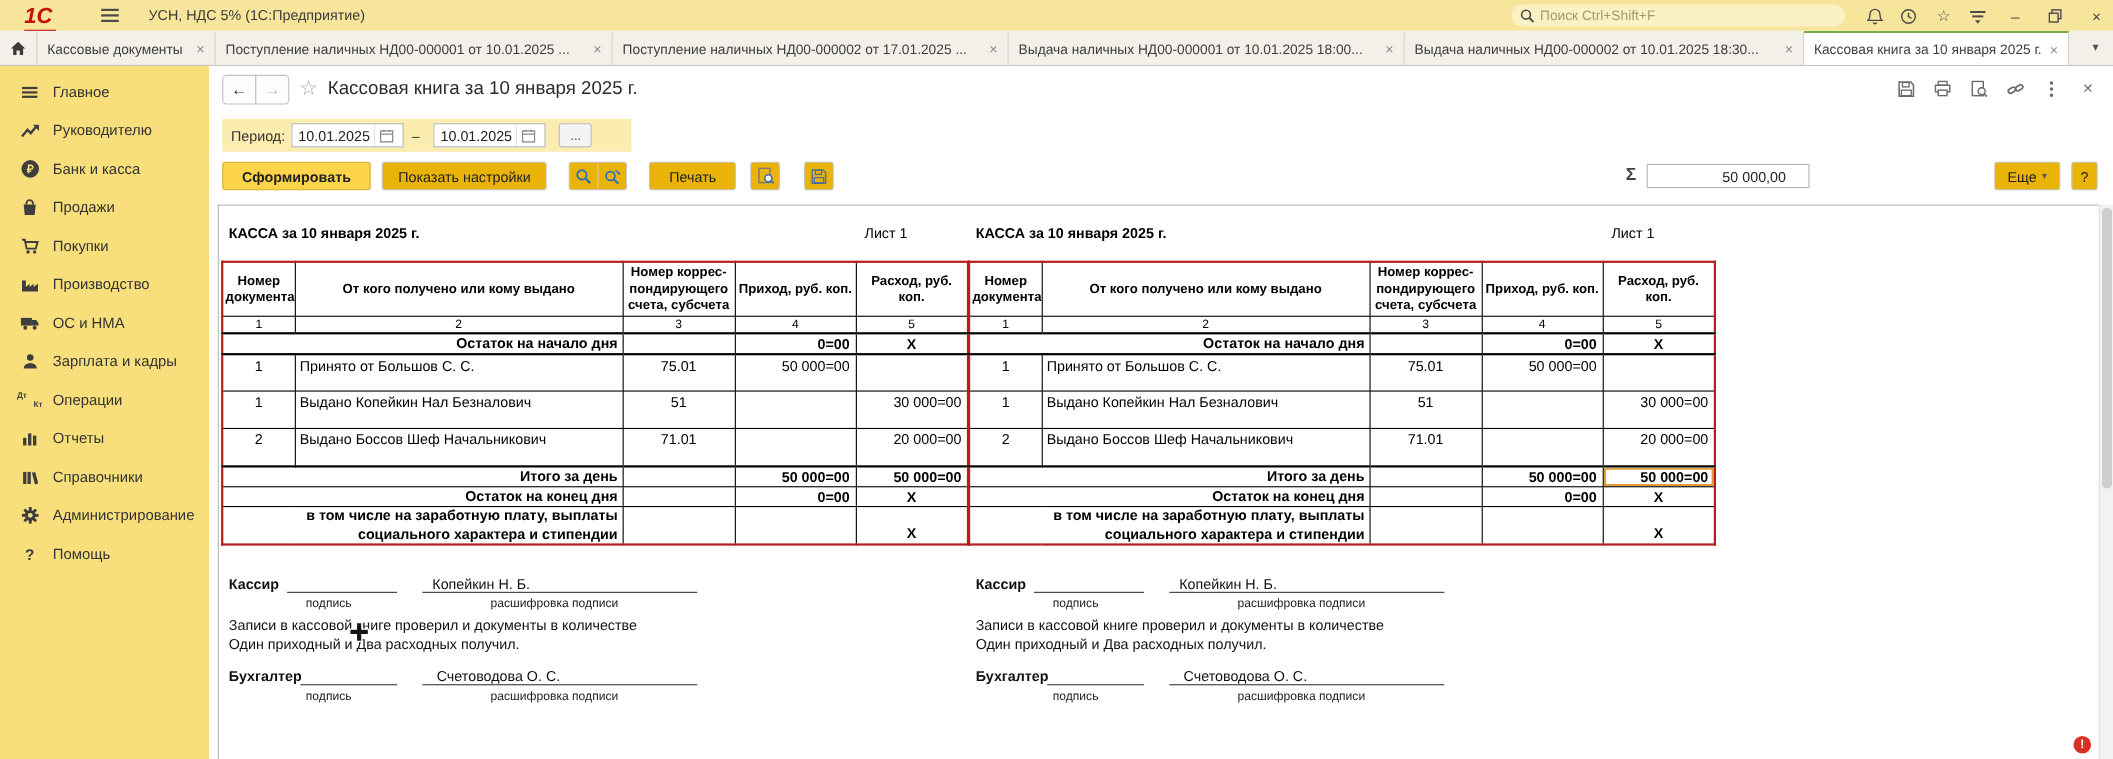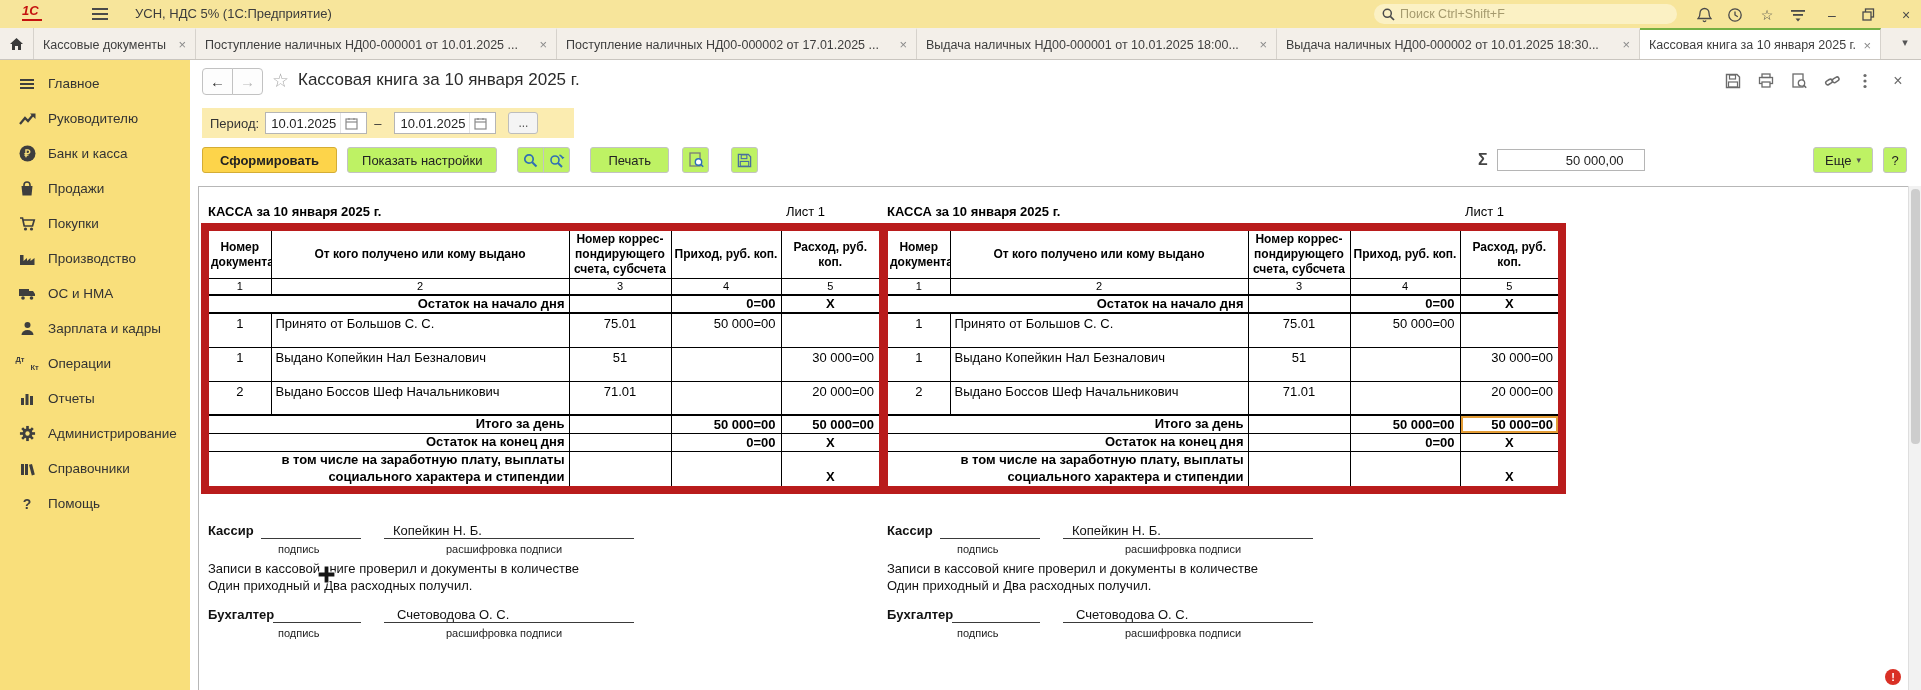--- a/index.html
+++ b/index.html
@@ -1,21 +1,21 @@
 <!DOCTYPE html>
 <html><head>
 <meta charset="utf-8">
 <style>
   * { box-sizing: border-box; margin:0; padding:0; }
   html,body { width:1921px; height:690px; overflow:hidden; }
   body { font-family:"Liberation Sans","DejaVu Sans",sans-serif; background:#fff; position:relative; color:#333; }
 
   
   .topbar { position:absolute; left:0; top:0; width:1921px; height:28px; background:#f7e59b; }
-  .logo-1c { position:absolute; left:22px; top:3px; color:#c4120f; font-weight:bold; font-style:italic; font-size:13px; border-bottom:2px solid #c4120f; padding:0 3px 0 0; line-height:1.2; }
+  .logo-1c { position:absolute; left:22px; top:3px; color:#c4120f; font-weight:bold; font-style:italic; font-size:20px; border-bottom:2px solid #c4120f; padding:0 3px 0 0; line-height:1.2; }
   .topbar-menu { position:absolute; left:92px; top:8px; width:16px; height:12px; cursor:pointer; }
   .topbar-menu i { display:block; height:2px; background:#4a4a4a; margin-bottom:3px; }
   .topbar-title { position:absolute; left:135px; top:6px; font-size:13px; color:#3c3c3c; }
   .search-box { position:absolute; left:1374px; top:4px; width:303px; height:20px; background:#fbf1c4; border-radius:10px; display:flex; align-items:center; padding-left:8px; }
   .search-box svg { flex:none; }
   .search-input { border:0; background:transparent; outline:none; font-size:12.5px; color:#6e684e; width:250px; margin-left:5px; font-family:inherit; }
   .search-input::placeholder { color:#a59a6e; opacity:1; }
   .tb-ic { position:absolute; top:6px; width:18px; height:17px; display:flex; align-items:center; justify-content:center; font-size:14px; color:#4a4a4a; cursor:pointer; }
 
   
@@ -50,21 +50,21 @@
 
   .period-strip { position:absolute; left:12px; top:48px; width:372px; height:30px; background:#fbecb0; display:flex; align-items:center; padding-left:8px; }
   .period-label { font-size:13px; color:#333; }
   .date-field { position:relative; width:102px; height:22px; background:#fff; border:1px solid #b5b5b5; display:flex; align-items:center; margin-left:6px; }
   .date-field input { border:0; outline:none; width:74px; padding-left:5px; font-size:13px; font-family:inherit; color:#222; }
   .cal-btn { width:22px; height:100%; display:flex; align-items:center; justify-content:center; cursor:pointer; border-left:1px solid #e3e3e3; }
   .period-dash { margin:0 7px; color:#333; font-size:13px; }
   .ellipsis-btn { margin-left:12px; width:30px; height:22px; background:#f4f4f4; border:1px solid #bdbdbd; border-radius:3px; font-size:12px; color:#555; display:flex; align-items:center; justify-content:center; line-height:0; cursor:pointer; }
 
   .toolbar { position:absolute; left:12px; top:86px; height:28px; display:flex; align-items:center; }
-  .btn { height:26px; border:1px solid #c3c3c3; border-radius:3px; background:#bef264; font-size:13px; color:#222; display:inline-flex; align-items:center; justify-content:center; cursor:pointer; font-family:inherit; }
+  .btn { height:26px; border:1px solid #c3c3c3; border-radius:3px; background:#eab308; font-size:13px; color:#222; display:inline-flex; align-items:center; justify-content:center; cursor:pointer; font-family:inherit; }
   .btn-primary { background:#fdd44a; border-color:#d4ad35; padding:0 17px; font-weight:bold; }
   .btn-settings { padding:0 14px; margin-left:10px; }
   .iconbtn { width:27px; }
   .grp1 { margin-left:20px; border-radius:3px 0 0 3px; }
   .grp2 { margin-left:-1px; border-radius:0 3px 3px 0; }
   .btn-print { padding:0 17px; margin-left:20px; }
   .mlA { margin-left:13px; } .mlB { margin-left:22px; }
 
   .sum-group { position:absolute; left:1288px; top:86px; height:28px; display:flex; align-items:center; }
   .sum-sigma { font-size:16px; font-weight:bold; color:#444; margin-right:9px; }
@@ -73,21 +73,21 @@
   .btn-more { width:60px; gap:5px; }
   .more-arrow { font-size:9px; color:#555; }
   .btn-help { width:24px; }
 
   
   .sheet-area { position:absolute; left:8px; top:126px; right:13px; bottom:0; border-top:1px solid #b7b7b7; border-left:1px solid #b7b7b7; background:#fff; overflow:hidden; }
   .half { position:absolute; top:17px; width:679px; height:470px; color:#000; }
   .page-head { position:absolute; left:7px; top:0; right:0; height:16px; font-size:13px; }
   .kassa { font-weight:bold; }
   .listnum { position:absolute; right:55px; top:0; font-size:13px;text-align:center; }
-  table.cash { position:absolute; left:0; top:19px; width:678px; border-collapse:collapse; table-layout:fixed; border:8px solid #b91c1c; }
+  table.cash { position:absolute; left:0; top:33px; width:678px; border-collapse:collapse; table-layout:fixed; border:2px solid #b91c1c; }
   table.cash th, table.cash td { border:1px solid #000; overflow:hidden; }
   table.cash thead th { height:49px; font-size:12px; font-weight:bold; text-align:center; vertical-align:middle; line-height:1.25; padding:1px 2px; }
   tr.nrow td { height:16px; font-size:11px; text-align:center; border-bottom:2px solid #000; }
   tr.sum td { height:15px; font-size:13px; }
   tr.tall td { height:33px; }
   td.lbl { font-weight:bold; text-align:right; padding-right:4px; line-height:1.3; vertical-align:middle; }
   td.val { text-align:right; padding-right:5px; font-size:13px; }
   td.val.b { font-weight:bold; }
   td.xc { text-align:center; font-weight:bold; font-size:13px; }
   tr.tall td.xc { vertical-align:bottom; padding-bottom:2px; }
@@ -306,20 +306,33 @@
               <rect x="6.5" y="3" width="3" height="11"></rect>
               <rect x="11" y="5" width="3" height="9"></rect>
             </g>
           </svg>
         </span>
     <span class="side-label">Отчеты</span>
   </div>
 
   <div class="side-item">
     <span class="side-icon">
+          <svg width="16" height="16" viewBox="0 0 16 16">
+            <g fill="#3e3e3e">
+              <rect x="2" y="3" width="3" height="11"></rect>
+              <rect x="6" y="3" width="3" height="11"></rect>
+              <path d="M10 3.8 l3-.8 2.8 10.6 -3 .8 z"></path>
+            </g>
+          </svg>
+        </span>
+    <span class="side-label">Справочники</span>
+  </div>
+
+  <div class="side-item">
+    <span class="side-icon">
           <svg width="17" height="17" viewBox="0 0 18 18">
             <g fill="#3e3e3e">
               <g transform="rotate(0 9 9)">
                 <rect x="7.6" y="1" width="2.8" height="16"></rect>
               </g>
               <g transform="rotate(45 9 9)">
                 <rect x="7.6" y="1" width="2.8" height="16"></rect>
               </g>
               <g transform="rotate(90 9 9)">
                 <rect x="7.6" y="1" width="2.8" height="16"></rect>
@@ -330,33 +343,20 @@
               <circle cx="9" cy="9" r="5.2"></circle>
             </g>
             <circle cx="9" cy="9" r="2.3" fill="#f9df7b"></circle>
           </svg>
         </span>
     <span class="side-label">Администрирование</span>
   </div>
 
   <div class="side-item">
     <span class="side-icon">
-          <svg width="16" height="16" viewBox="0 0 16 16">
-            <g fill="#3e3e3e">
-              <rect x="2" y="3" width="3" height="11"></rect>
-              <rect x="6" y="3" width="3" height="11"></rect>
-              <path d="M10 3.8 l3-.8 2.8 10.6 -3 .8 z"></path>
-            </g>
-          </svg>
-        </span>
-    <span class="side-label">Справочники</span>
-  </div>
-
-  <div class="side-item">
-    <span class="side-icon">
           <span class="help-ic">?</span>
         </span>
     <span class="side-label">Помощь</span>
   </div>
 </div>
   </div>
 
 <div class="main">
 
   <div class="nav-group">

